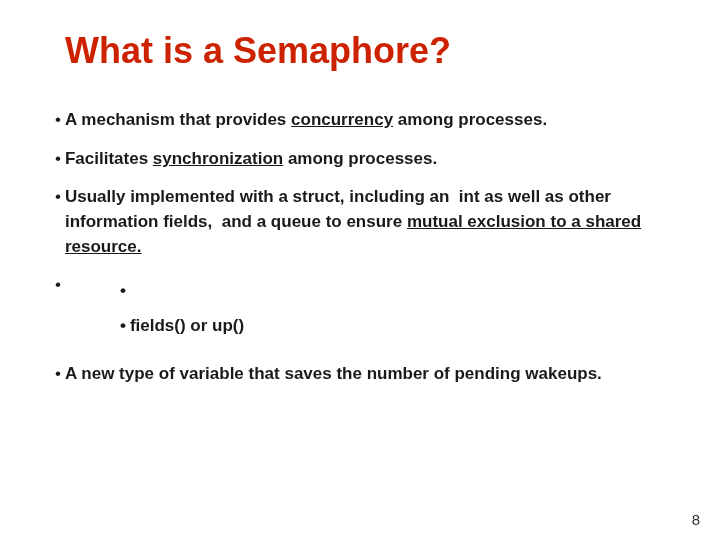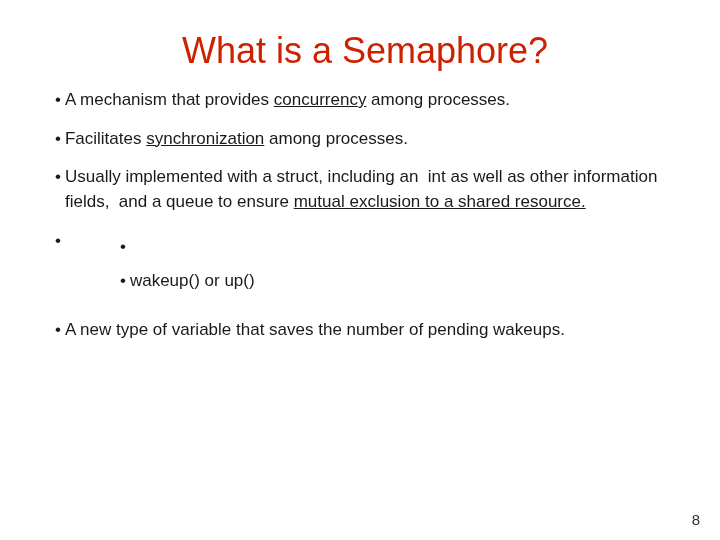--- a/index.html
+++ b/index.html
@@ -22,23 +22,23 @@
     .slide {
       width: 720px;
       height: 540px;
       padding: 30px 55px 30px 55px;
       position: relative;
     }
 
     .title {
       color: #cc2200;
       font-size: 36px;
-      font-weight: normal;
-      margin-bottom: 16px;
-      text-align: center;
+      font-weight: bold;
+      margin-bottom: 36px;
+      text-align: left;
       padding-left: 10px;
     }
 
     .bullet-list {
       list-style: none;
       padding: 0;
     }
 
     .bullet-item {
       margin-bottom: 14px;
@@ -47,20 +47,21 @@
       align-items: flex-start;
     }
 
     .bullet-item .bullet-dot {
       margin-right: 4px;
       flex-shrink: 0;
     }
 
     .bullet-item .bullet-text {
       flex: 1;
+      font-weight: bold;
     }
 
     .underline {
       text-decoration: underline;
     }
 
     .sub-bullets {
       list-style: none;
       padding-left: 55px;
       margin-top: 6px;
@@ -116,21 +117,21 @@
 
     <li class="bullet-item">
       <span class="bullet-dot">•</span>
       <span class="bullet-text">
         <ul class="sub-bullets">
           <li class="sub-bullet-item">
             <span class="bullet-dot">•</span>
           </li>
           <li class="sub-bullet-item">
             <span class="bullet-dot">•</span>
-            <span>wakeup() or up()</span>
+            <span>fields() or up()</span>
           </li>
         </ul>
       </span>
     </li>
 
     <li class="bullet-item">
       <span class="bullet-dot">•</span>
       <span class="bullet-text">A new type of variable that saves the number of pending wakeups.</span>
     </li>
 

